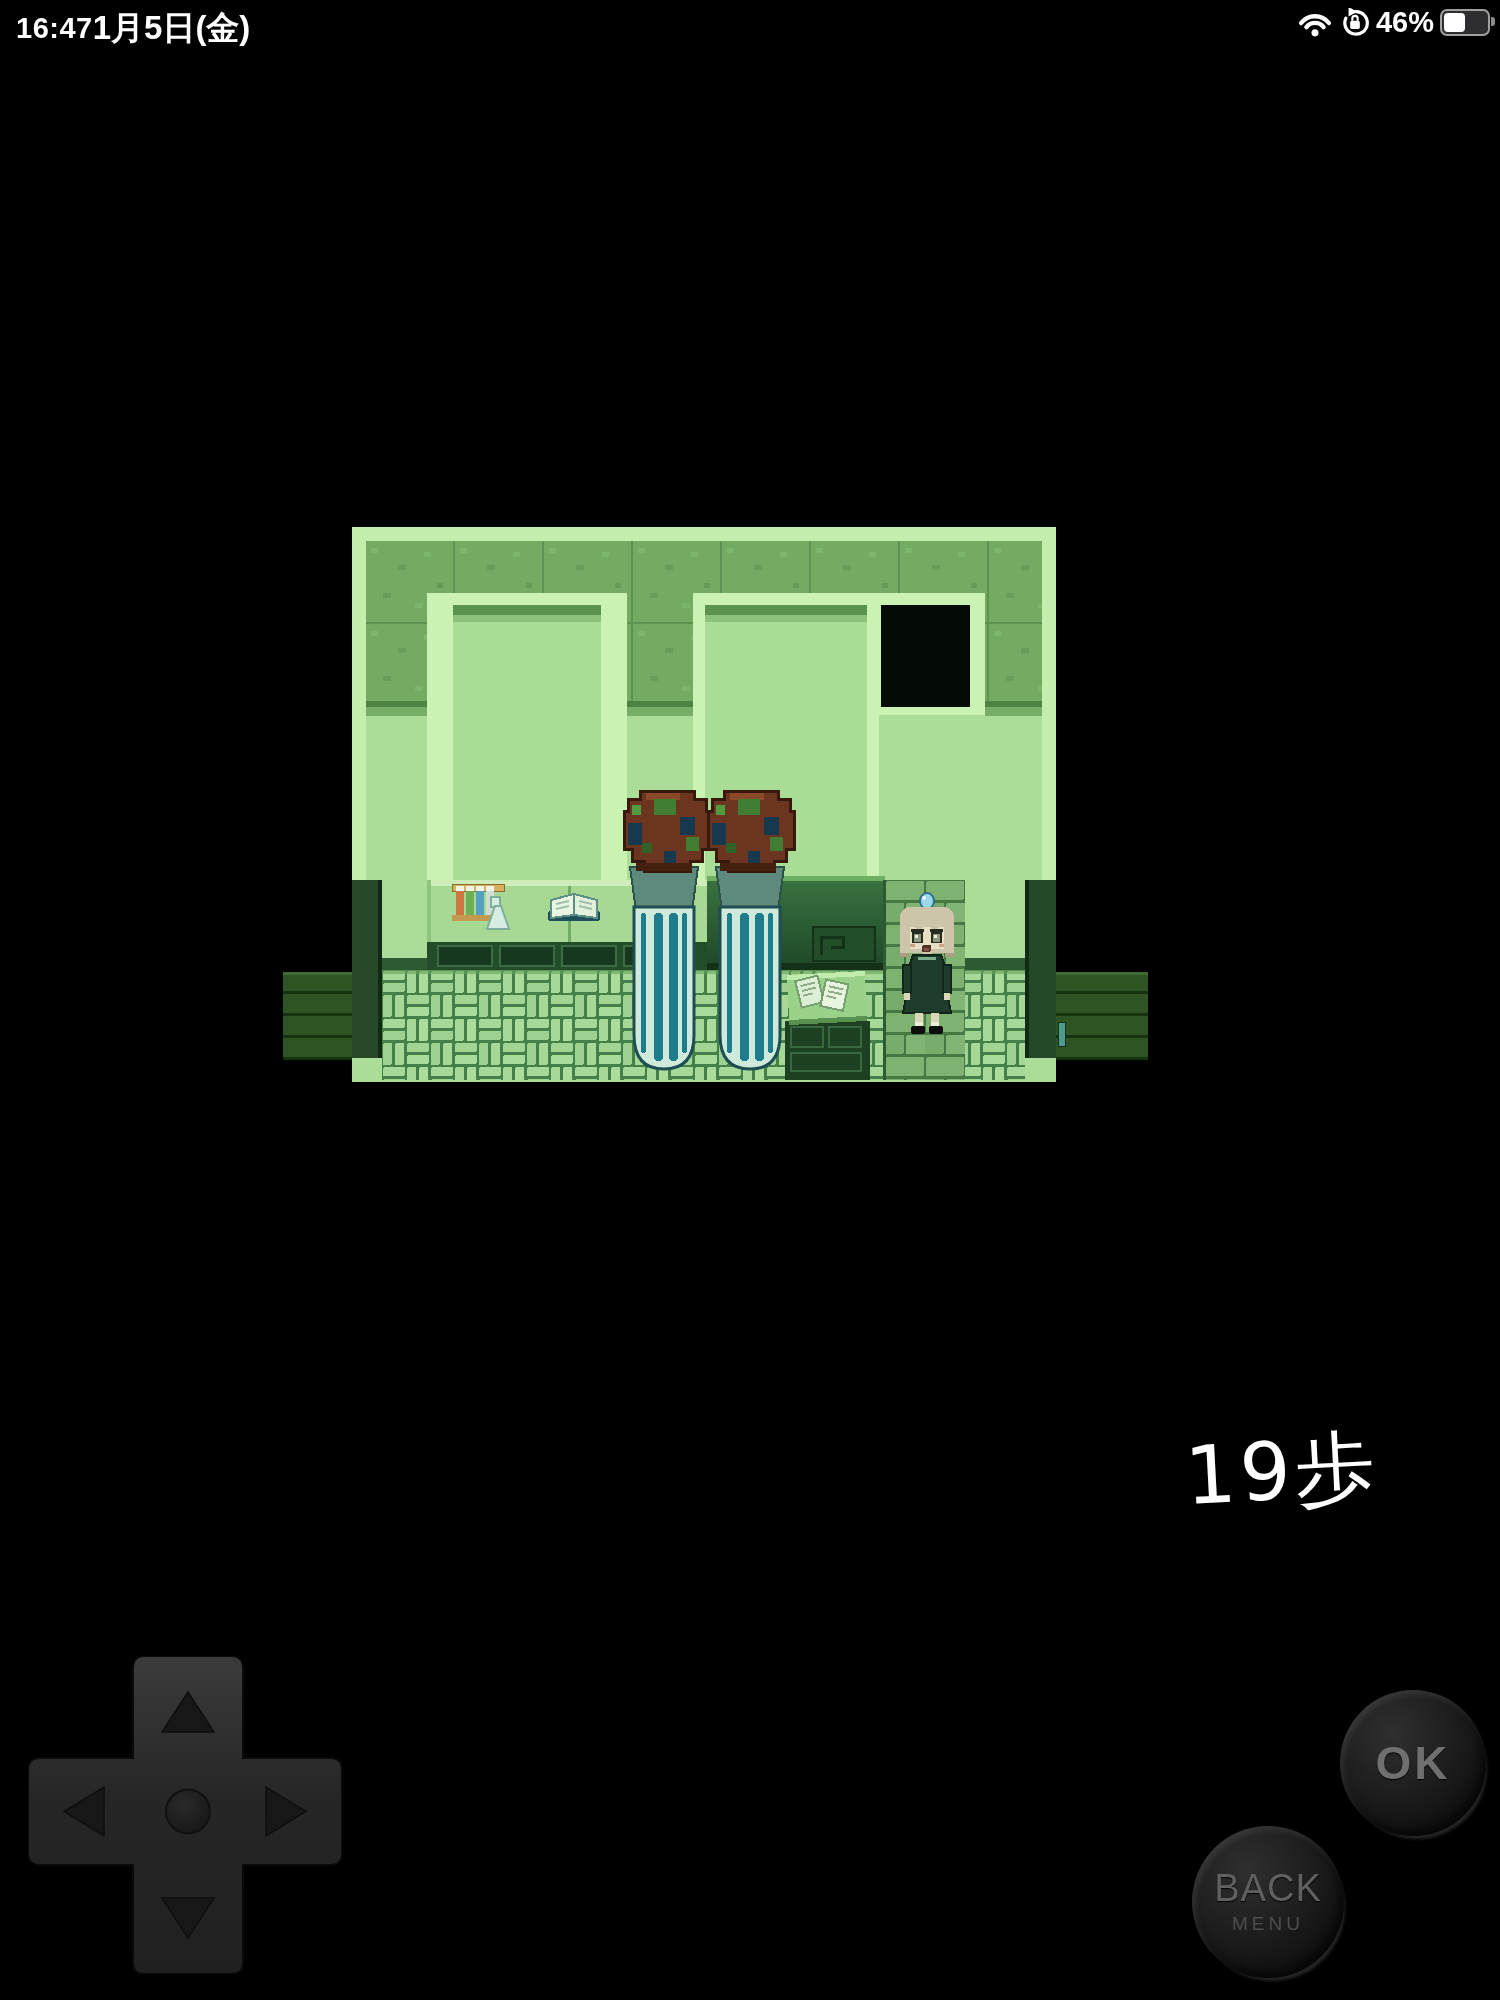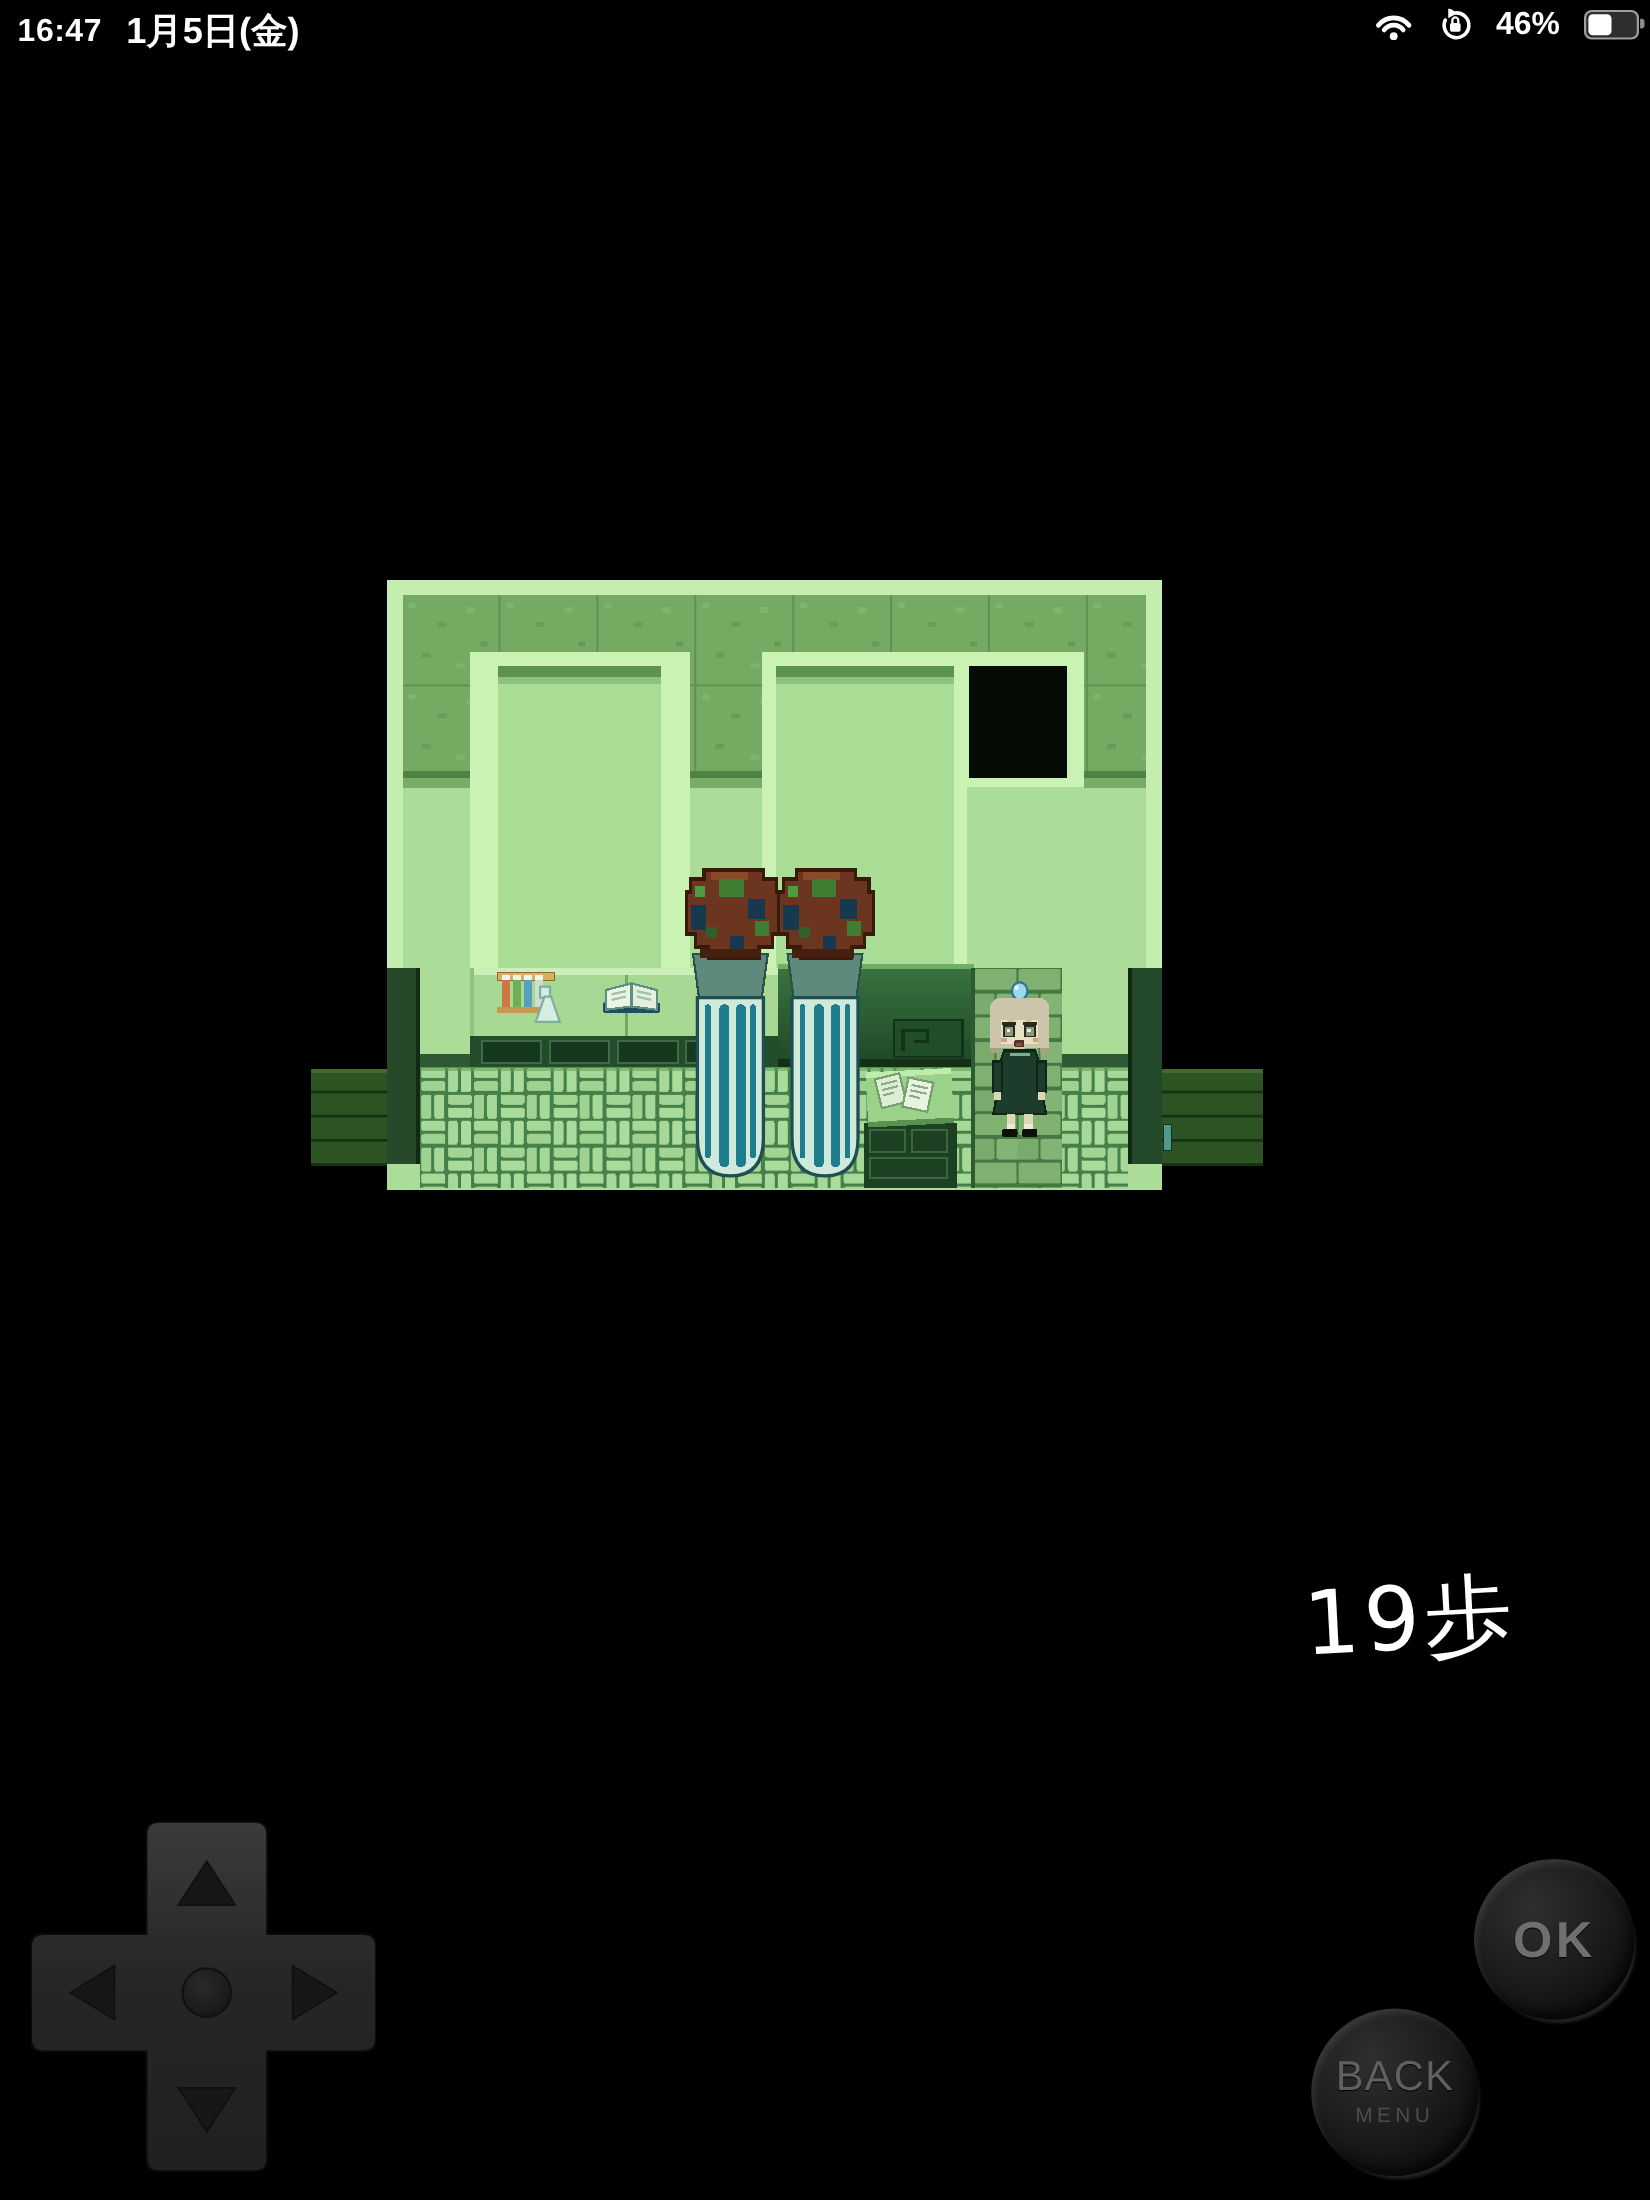--- a/index.html
+++ b/index.html
@@ -1,23 +1,23 @@
 <!DOCTYPE html>
 <html><head>
 <meta charset="utf-8">
 <style>
   html,body{margin:0;padding:0;background:#000;}
   .screen{position:relative;width:1500px;height:2000px;background:#000;overflow:hidden;
           font-family:"Liberation Sans",sans-serif;}
   
   .statusbar{position:absolute;left:0;top:0;width:1500px;height:44px;color:#fff;}
-  .sb-left{position:absolute;left:16px;top:6px;display:flex;gap:22px;align-items:center;}
+  .sb-left{position:absolute;left:16px;top:6px;display:flex;align-items:center;}
   .sb-time{font-size:29px;font-weight:700;letter-spacing:.5px;}
   .sb-date{font-size:33px;font-weight:600;}
-  .sb-right{position:absolute;right:10px;top:6px;display:flex;gap:22px;align-items:center;}
+  .sb-right{position:absolute;right:10px;top:6px;display:flex;gap:6px;align-items:center;}
   .sb-pct{font-size:29px;font-weight:600;}
   .battery{position:relative;display:inline-block;width:46px;height:23px;
            border:2px solid rgba(255,255,255,.55);border-radius:7px;background:#2e2e30;}
   .battery-fill{position:absolute;left:2px;top:2px;bottom:2px;width:46%;
                 background:#fff;border-radius:4px;}
   .battery-tip{position:absolute;right:-7px;top:6px;width:4px;height:9px;
                background:rgba(255,255,255,.55);border-radius:0 3px 3px 0;}
   
   .scene{position:absolute;left:270px;top:527px;width:908px;height:563px;}
   .scene *{shape-rendering:crispEdges;}

